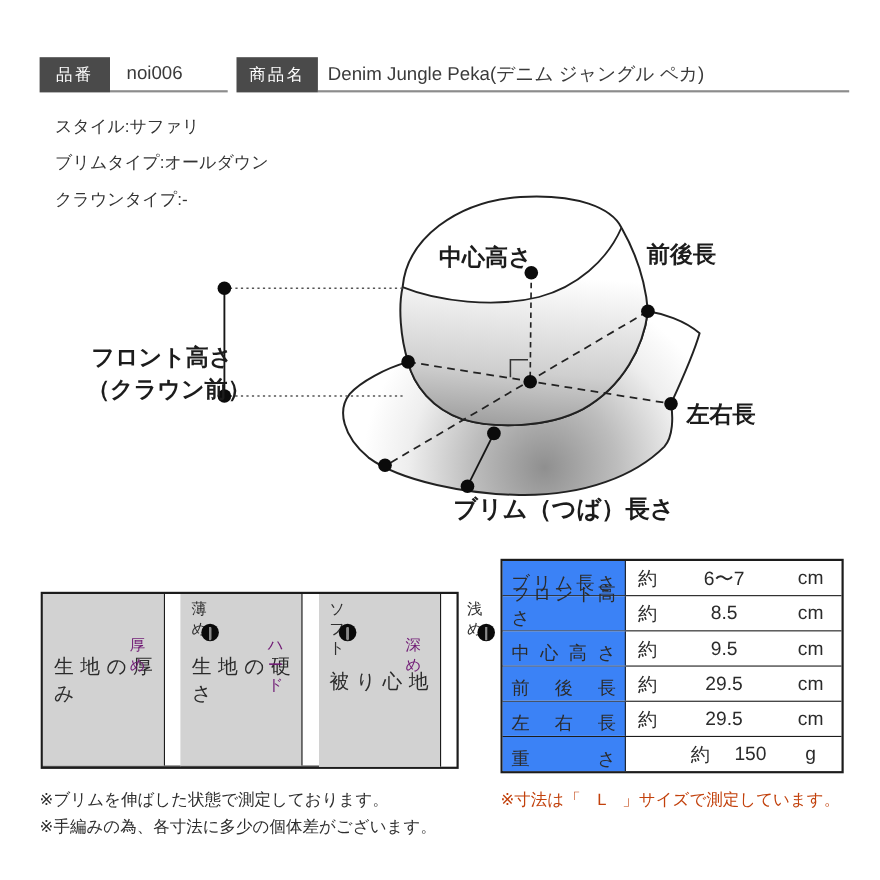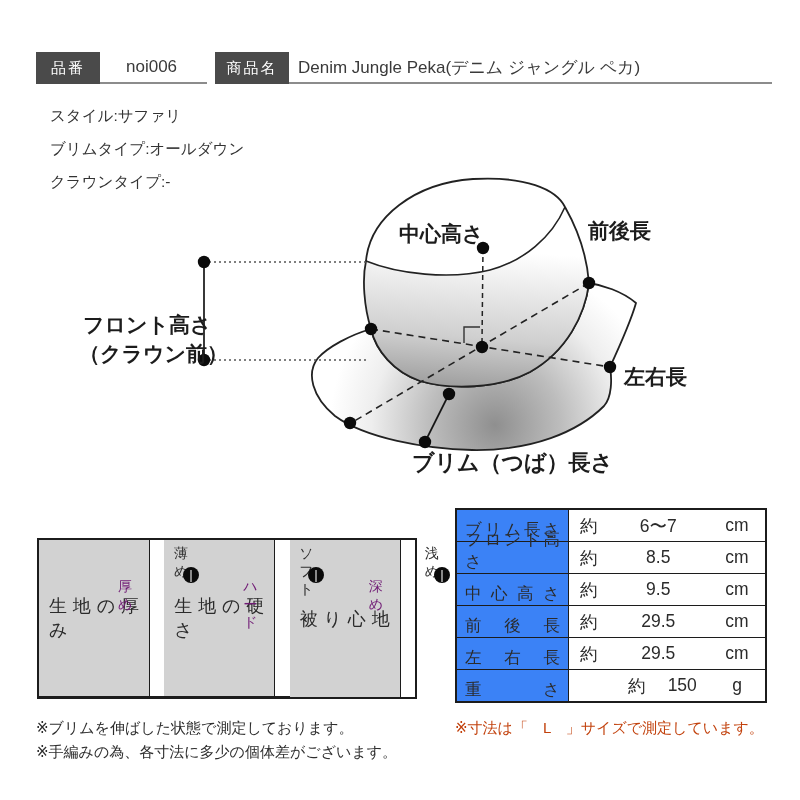--- a/index.html
+++ b/index.html
@@ -14,21 +14,21 @@
   .tag {
     background:#4a4a4a; color:#ffffff; display:flex; align-items:center; justify-content:center;
     font-size:15px; letter-spacing:2px; flex:0 0 auto;
   }
   .tag-itemno { width:64px; }
   .tag-product { width:74px; margin-left:8px; }
   .hval {
     border-bottom:2px solid #8c8c8c; display:flex; align-items:center;
     font-size:17px; color:#3a3a3a; box-sizing:border-box;
   }
-  .hval-itemno { width:107px; padding-left:26px; }
+  .hval-itemno { width:107px; padding-left:15px; }
   .hval-product { flex:1; padding-left:9px; }
 
   
   .attrs { position:absolute; left:50px; top:106px; font-size:15.5px; color:#333333; }
   .attrs p { margin:0 0 14px 0; line-height:19px; }
 
   
   .diagram { position:absolute; left:0; top:175px; width:760px; height:330px; }
   .diagram text { font-weight:600; fill:#1c1c1c; font-family:"Liberation Sans","DejaVu Sans",sans-serif; }
 

